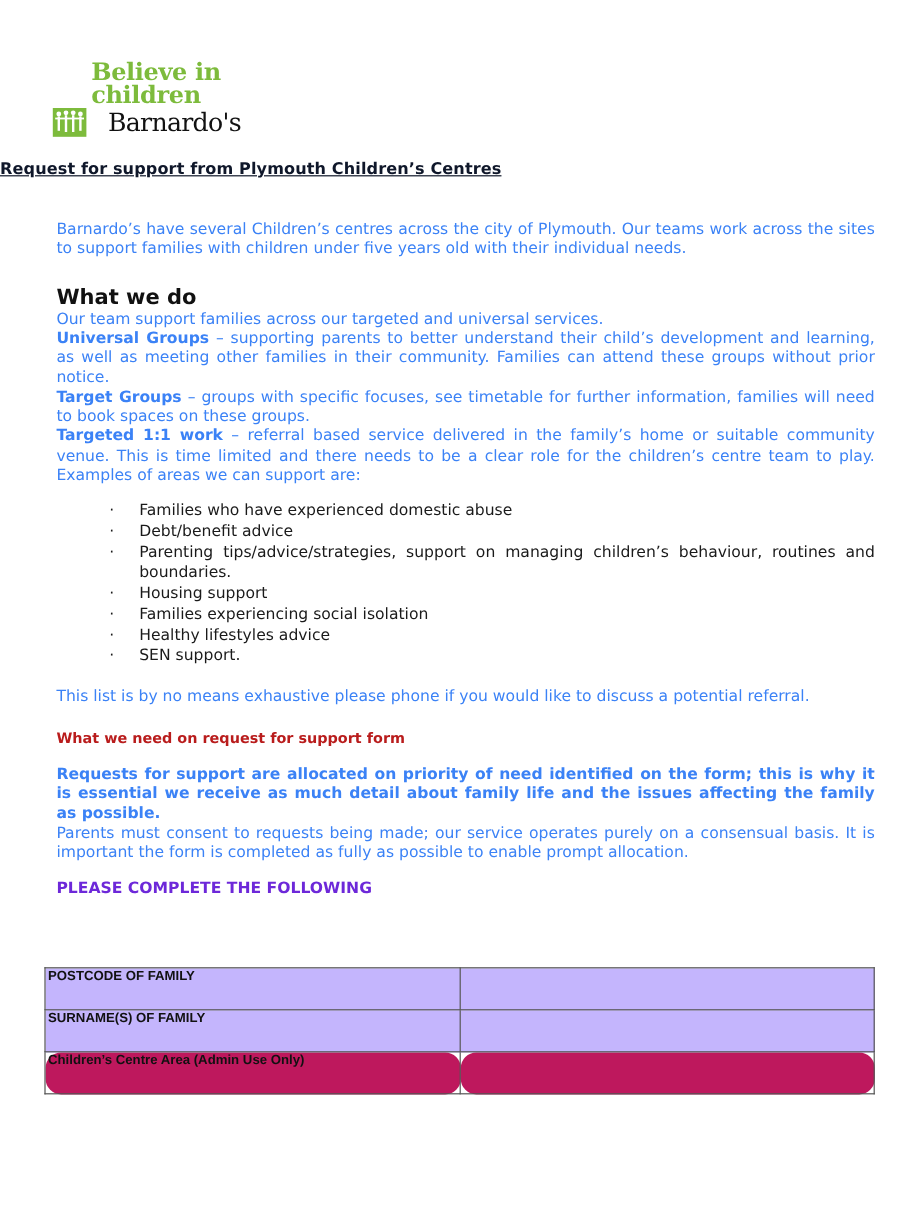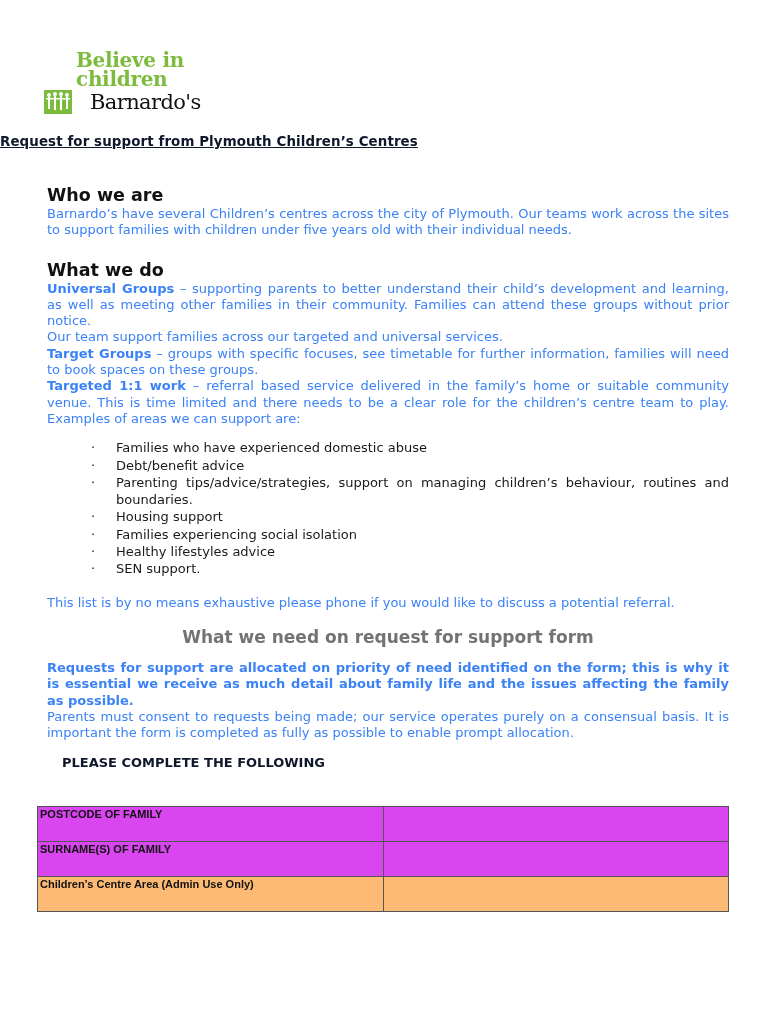--- a/index.html
+++ b/index.html
@@ -110,56 +110,55 @@
       color: #1a1a1a;
     }
     ul.examples li .bullet {
       position: absolute;
       left: 44px;
       top: 0;
     }
     .list-note { margin-top: 17px; }
     h3 {
       margin: 17px 0 0 0;
-      font-size: 17px;
+      font-size: 12px;
       font-weight: bold;
       line-height: 18px;
-      color: #737373;
-      text-align: center;
+      color: #b91c1c;
     }
     .req-p { margin-top: 14px; font-weight: bold; }
 
     h4 {
-      margin: 14px 0 0 15px;
+      margin: 14px 0 0 0;
       font-size: 13px;
       font-weight: bold;
       line-height: 15px;
-      color: #0f172a;
+      color: #6d28d9;
     }
 
     table.form-table {
       position: absolute;
       left: 37px;
       top: 806px;
       width: 692px;
       border-collapse: collapse;
       font-family: "Liberation Sans", sans-serif;
     }
     table.form-table td {
       border: 1px solid #555;
       height: 32px;
       vertical-align: top;
       padding: 1px 2px;
       font-size: 11px;
       font-weight: bold;
       color: #111;
     }
     table.form-table td.label-cell { width: 341px; }
-    table.form-table tr.yellow td { background: #d946ef; }
-    table.form-table tr.grey td { background: #fdba74; }
+    table.form-table tr.yellow td { background: #c4b5fd; }
+    table.form-table tr.grey td { background: #be185d; border-radius: 13px; }
     table.form-table td.value-cell { cursor: text; }
   </style>
 </head>
 <body>
 
 <div class="logo">
   <div class="line1">Believe in</div>
   <div class="line2">children</div>
   <div class="brand-row">
     <div class="figure-block">
@@ -178,28 +177,27 @@
       </svg>
     </div>
     <div class="brand">Barnardo's</div>
   </div>
 </div>
 
 <div class="doc-title">Request for support from Plymouth Children’s Centres</div>
 
 <div class="content">
   <section class="sec-who">
-    <h2>Who we are</h2>
     <p>Barnardo’s have several Children’s centres across the city of Plymouth. Our teams work across the sites to support families with children under five years old with their individual needs.</p>
   </section>
 
   <section class="sec-what">
     <h2>What we do</h2>
+    <p>Our team support families across our targeted and universal services.</p>
     <p><b>Universal Groups</b><span> – supporting parents to better understand their child’s development and learning, as well as meeting other families in their community.  Families can attend these groups without prior notice.</span></p>
-    <p>Our team support families across our targeted and universal services.</p>
     <p><b>Target Groups</b><span> – groups with specific focuses, see timetable for further information, families will need to book spaces on these groups.</span></p>
     <p><b>Targeted 1:1 work</b><span> – referral based service delivered in the family’s home or suitable community venue.  This is time limited and there needs to be a clear role for the children’s centre team to play.  Examples of areas we can support are:</span></p>
 
     <ul class="examples">
       <li><span class="bullet">·</span><span>Families who have experienced domestic abuse</span></li>
       <li><span class="bullet">·</span><span>Debt/benefit advice</span></li>
       <li><span class="bullet">·</span><span>Parenting tips/advice/strategies, support on managing children’s behaviour, routines and boundaries.</span></li>
       <li><span class="bullet">·</span><span>Housing support</span></li>
       <li><span class="bullet">·</span><span>Families experiencing social isolation</span></li>
       <li><span class="bullet">·</span><span>Healthy lifestyles advice</span></li>

